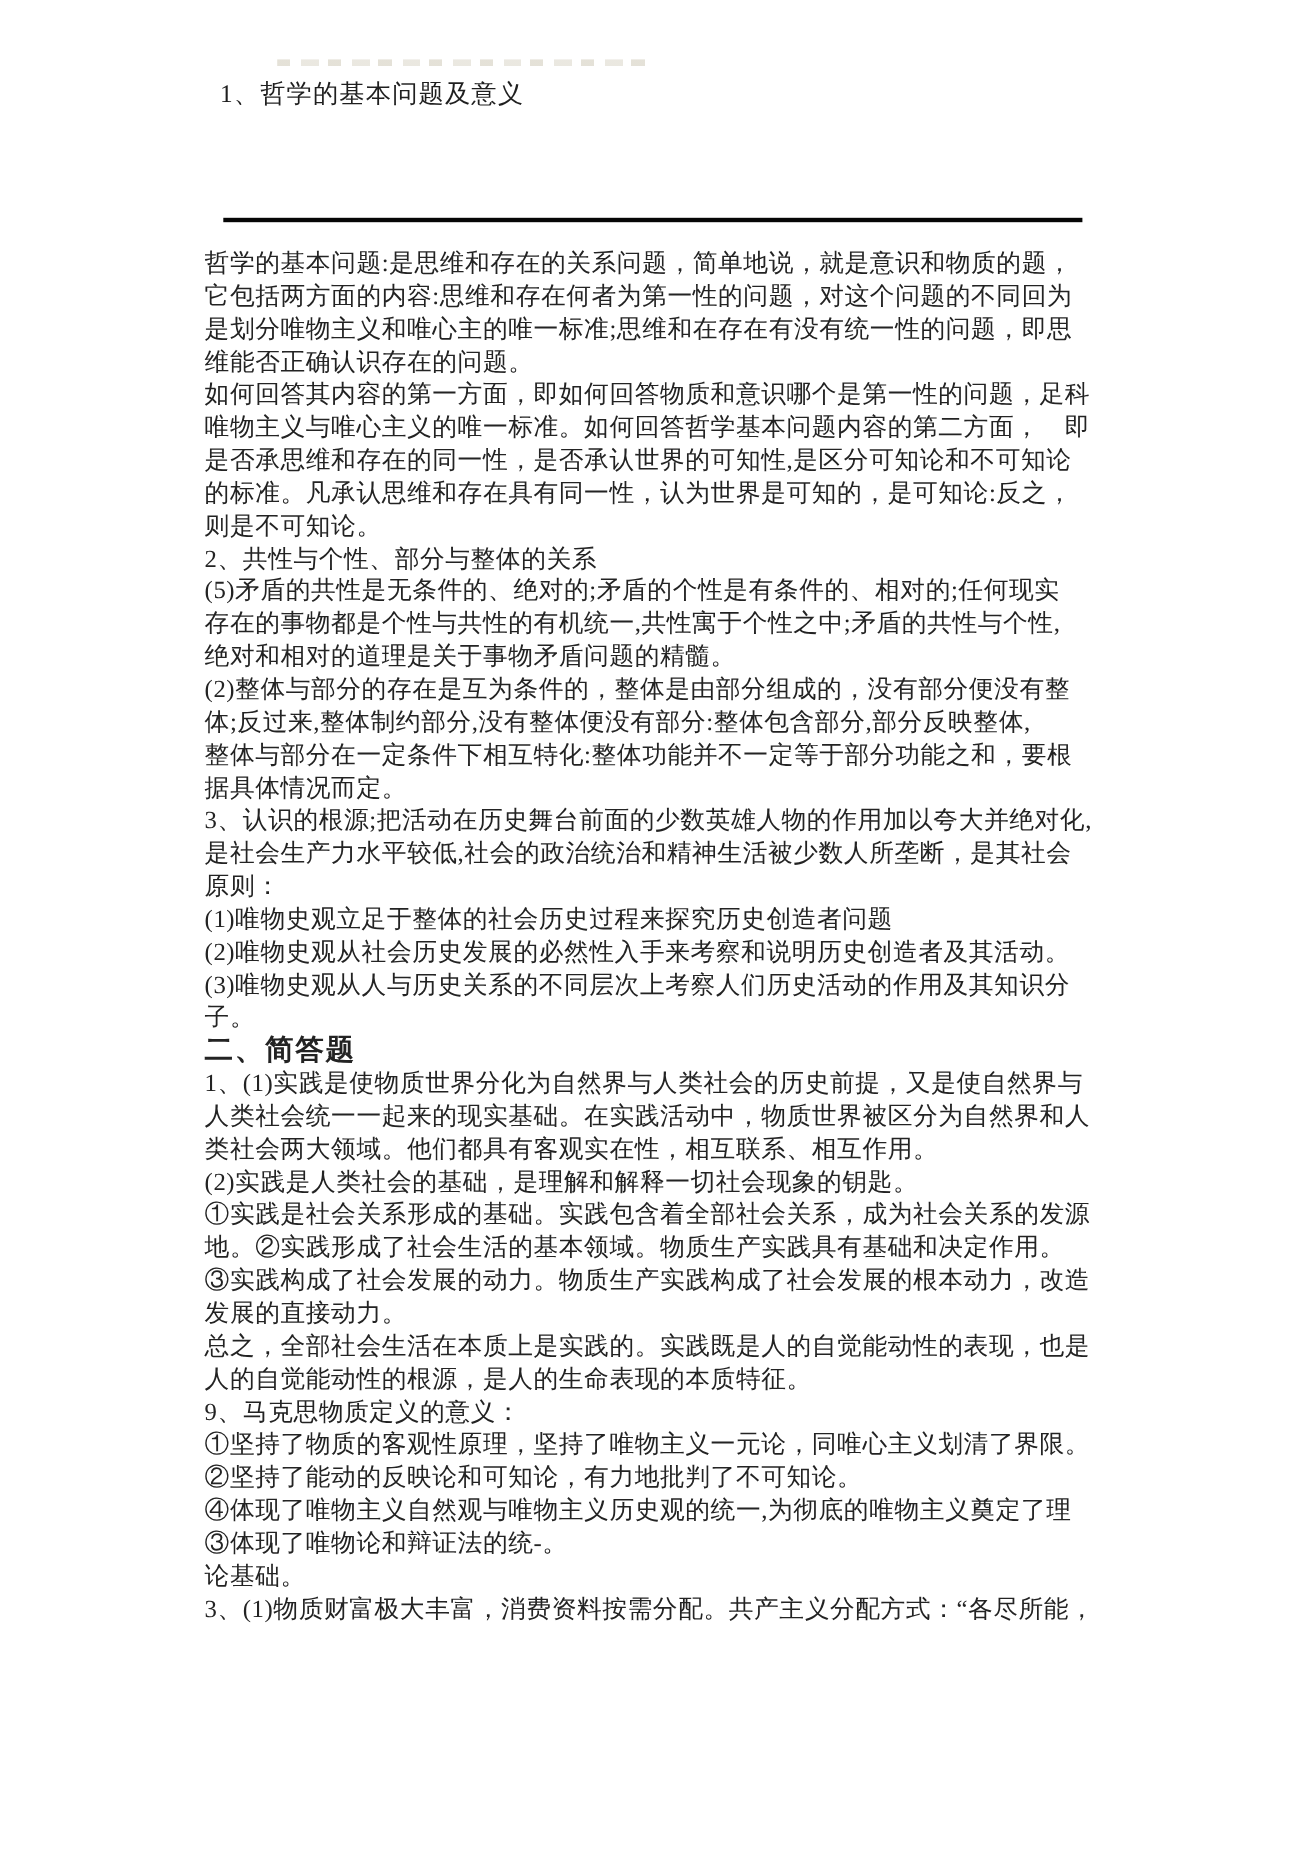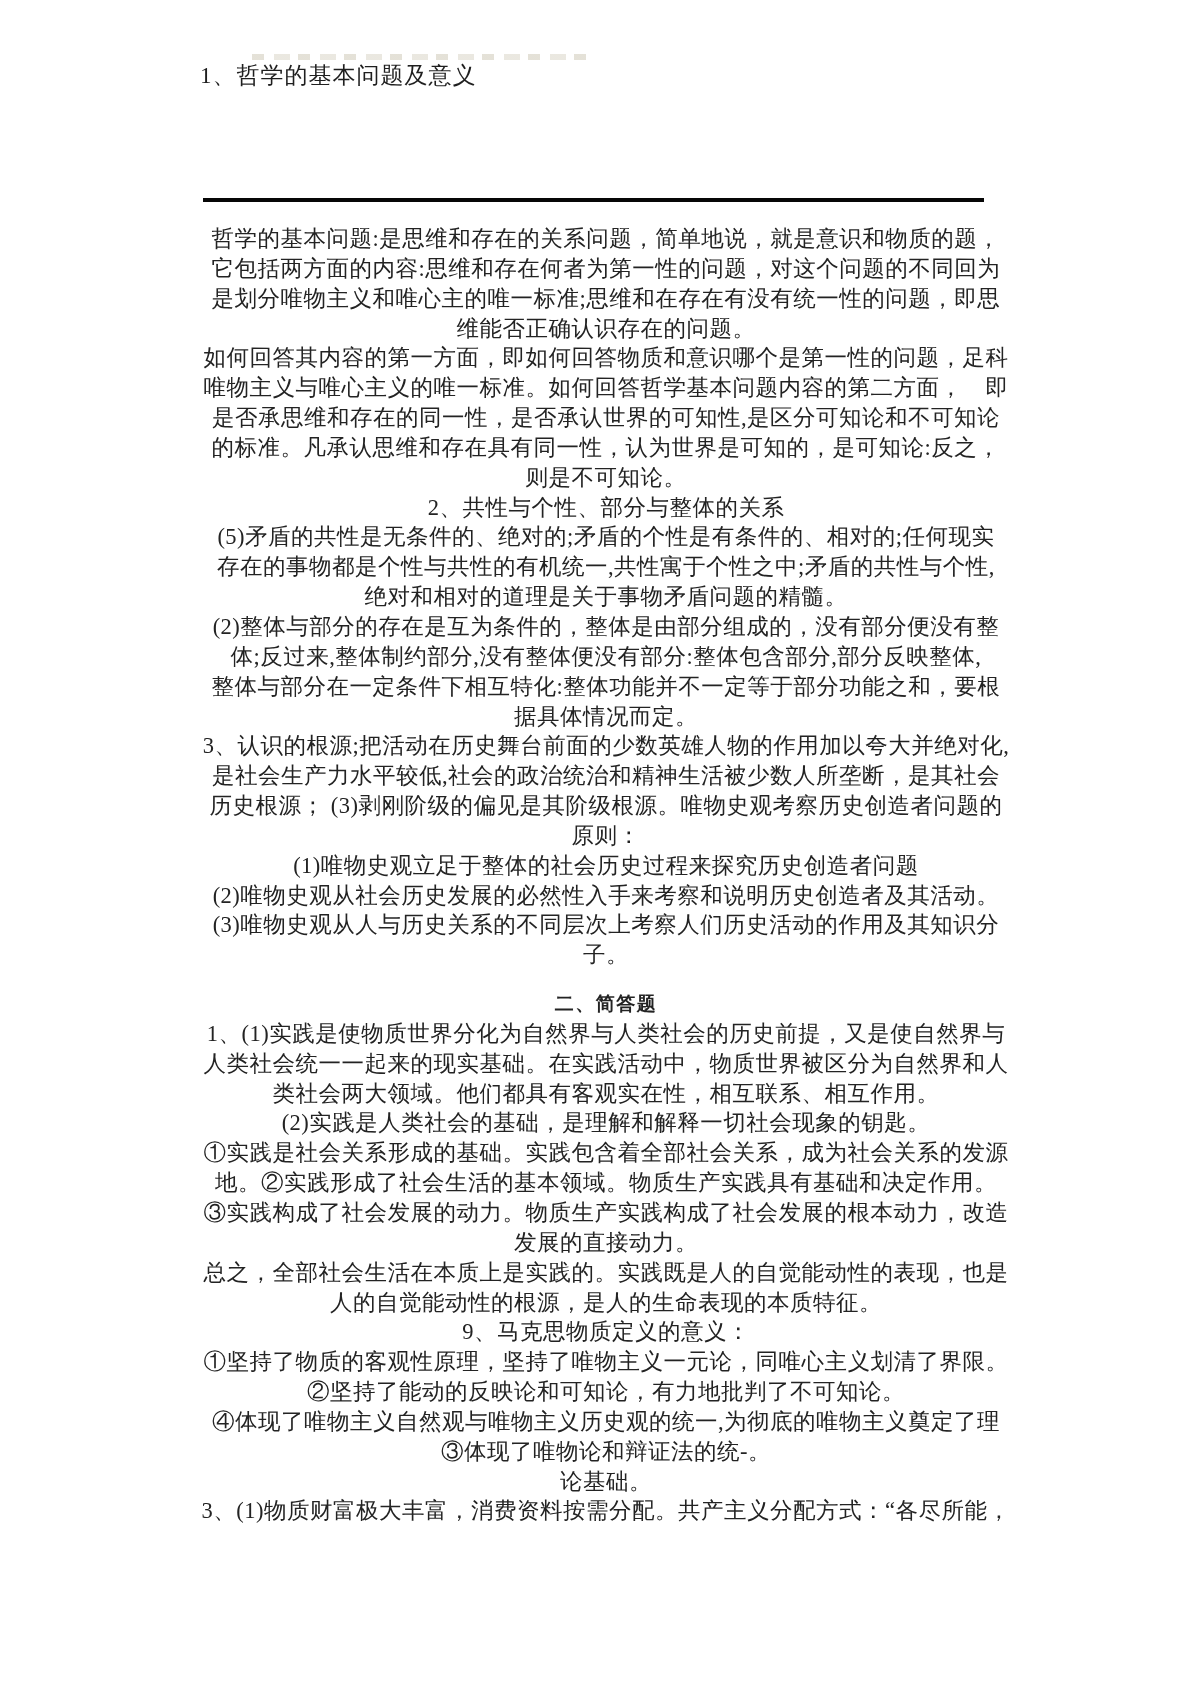--- a/index.html
+++ b/index.html
@@ -28,21 +28,21 @@
       90deg,
       rgba(150, 138, 100, 0.9) 0px, rgba(150, 138, 100, 0.9) 12px,
       rgba(150, 138, 100, 0) 12px, rgba(150, 138, 100, 0) 22px,
       rgba(150, 138, 100, 0.7) 22px, rgba(150, 138, 100, 0.7) 38px,
       rgba(150, 138, 100, 0) 38px, rgba(150, 138, 100, 0) 46px
     );
   }
   .heading {
     position: absolute;
     left: 200px;
-    top: 60px;
+    top: 70px;
     font-size: 23px;
     letter-spacing: 1px;
     color: #1f1f1f;
     white-space: nowrap;
   }
   .rule {
     position: absolute;
     left: 203px;
     top: 198px;
     width: 781px;
@@ -55,27 +55,25 @@
     top: 224px;
     width: 840px;
     font-size: 22.5px;
     line-height: 29.85px;
     letter-spacing: 0.5px;
     color: #232323;
   }
   .body-text .line {
     white-space: nowrap;
     height: 29.85px;
-    text-align: center;
   }
   .body-text .line.bold {
     font-weight: bold;
-    font-size: 19px;
+    font-size: 26px;
     letter-spacing: 1.5px;
-    margin-top: 19px;
   }
 </style>
 </head>
 <body>
 
 <div class="page">
   <div class="artifact"></div>
   <div class="heading">1、哲学的基本问题及意义</div>
   <div class="rule"></div>
   <div class="body-text">
@@ -91,21 +89,20 @@
       <div class="line">2、共性与个性、部分与整体的关系</div>
       <div class="line">(5)矛盾的共性是无条件的、绝对的;矛盾的个性是有条件的、相对的;任何现实</div>
       <div class="line">存在的事物都是个性与共性的有机统一,共性寓于个性之中;矛盾的共性与个性,</div>
       <div class="line">绝对和相对的道理是关于事物矛盾问题的精髓。</div>
       <div class="line">(2)整体与部分的存在是互为条件的，整体是由部分组成的，没有部分便没有整</div>
       <div class="line">体;反过来,整体制约部分,没有整体便没有部分:整体包含部分,部分反映整体,</div>
       <div class="line">整体与部分在一定条件下相互特化:整体功能并不一定等于部分功能之和，要根</div>
       <div class="line">据具体情况而定。</div>
       <div class="line">3、认识的根源;把活动在历史舞台前面的少数英雄人物的作用加以夸大并绝对化,</div>
       <div class="line">是社会生产力水平较低,社会的政治统治和精神生活被少数人所垄断，是其社会</div>
-      <div class="line">历史根源； (3)剥刚阶级的偏见是其阶级根源。唯物史观考察历史创造者问题的</div>
       <div class="line">原则：</div>
       <div class="line">(1)唯物史观立足于整体的社会历史过程来探究历史创造者问题</div>
       <div class="line">(2)唯物史观从社会历史发展的必然性入手来考察和说明历史创造者及其活动。</div>
       <div class="line">(3)唯物史观从人与历史关系的不同层次上考察人们历史活动的作用及其知识分</div>
       <div class="line">子。</div>
       <div class="line bold">二、简答题</div>
       <div class="line">1、(1)实践是使物质世界分化为自然界与人类社会的历史前提，又是使自然界与</div>
       <div class="line">人类社会统一一起来的现实基础。在实践活动中，物质世界被区分为自然界和人</div>
       <div class="line">类社会两大领域。他们都具有客观实在性，相互联系、相互作用。</div>
       <div class="line">(2)实践是人类社会的基础，是理解和解释一切社会现象的钥匙。</div>

